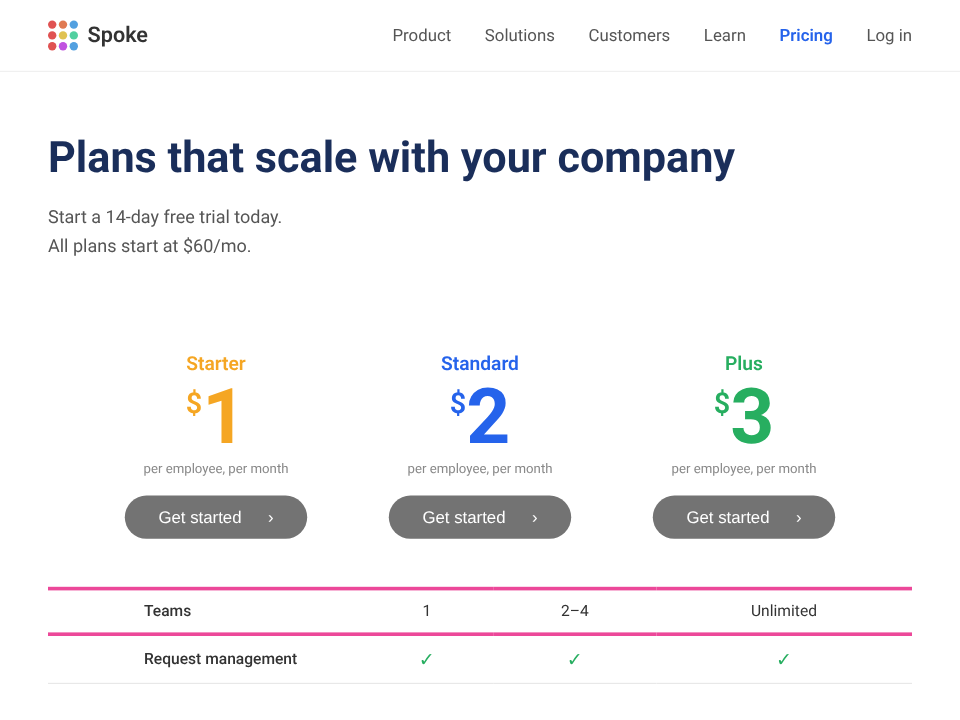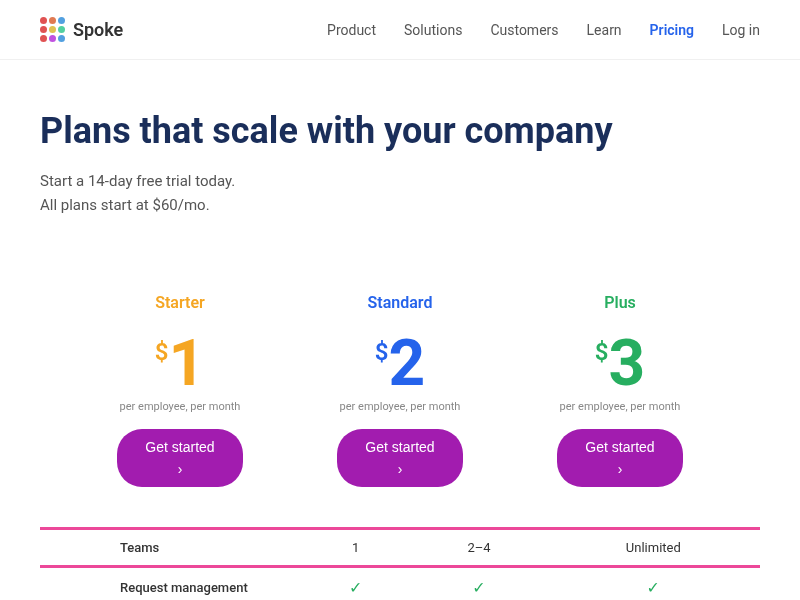--- a/index.html
+++ b/index.html
@@ -90,21 +90,21 @@
     }
     .plan-card {
       flex: 1;
       max-width: 220px;
       text-align: center;
       padding: 16px 20px 20px;
     }
     .plan-name {
       font-size: 16px;
       font-weight: 600;
-      margin-bottom: 20px;
+      margin-bottom: 4px;
     }
     .plan-price {
       display: flex;
       align-items: flex-start;
       justify-content: center;
       margin-bottom: 4px;
     }
     .price-dollar {
       font-size: 24px;
       font-weight: 600;
@@ -114,33 +114,32 @@
       font-size: 64px;
       font-weight: 700;
       line-height: 1;
     }
     .plan-period {
       color: #888;
       font-size: 11px;
       margin-bottom: 16px;
     }
     .get-started-btn {
-      background: #a21caf;
+      background: #737373;
       color: #fff;
       border: none;
       border-radius: 25px;
       padding: 10px 28px;
       font-size: 14px;
       font-weight: 500;
       cursor: pointer;
       display: inline-flex;
       align-items: center;
-      gap: 6px;
+      gap: 22px;
       white-space: nowrap;
-      flex-direction: column;
     }
     .starter-color { color: #f5a623; }
     .standard-color { color: #2563eb; }
     .plus-color { color: #27ae60; }
     
     .feature-table {
       width: 100%;
       border-collapse: collapse;
       margin-top: 10px;
     }

